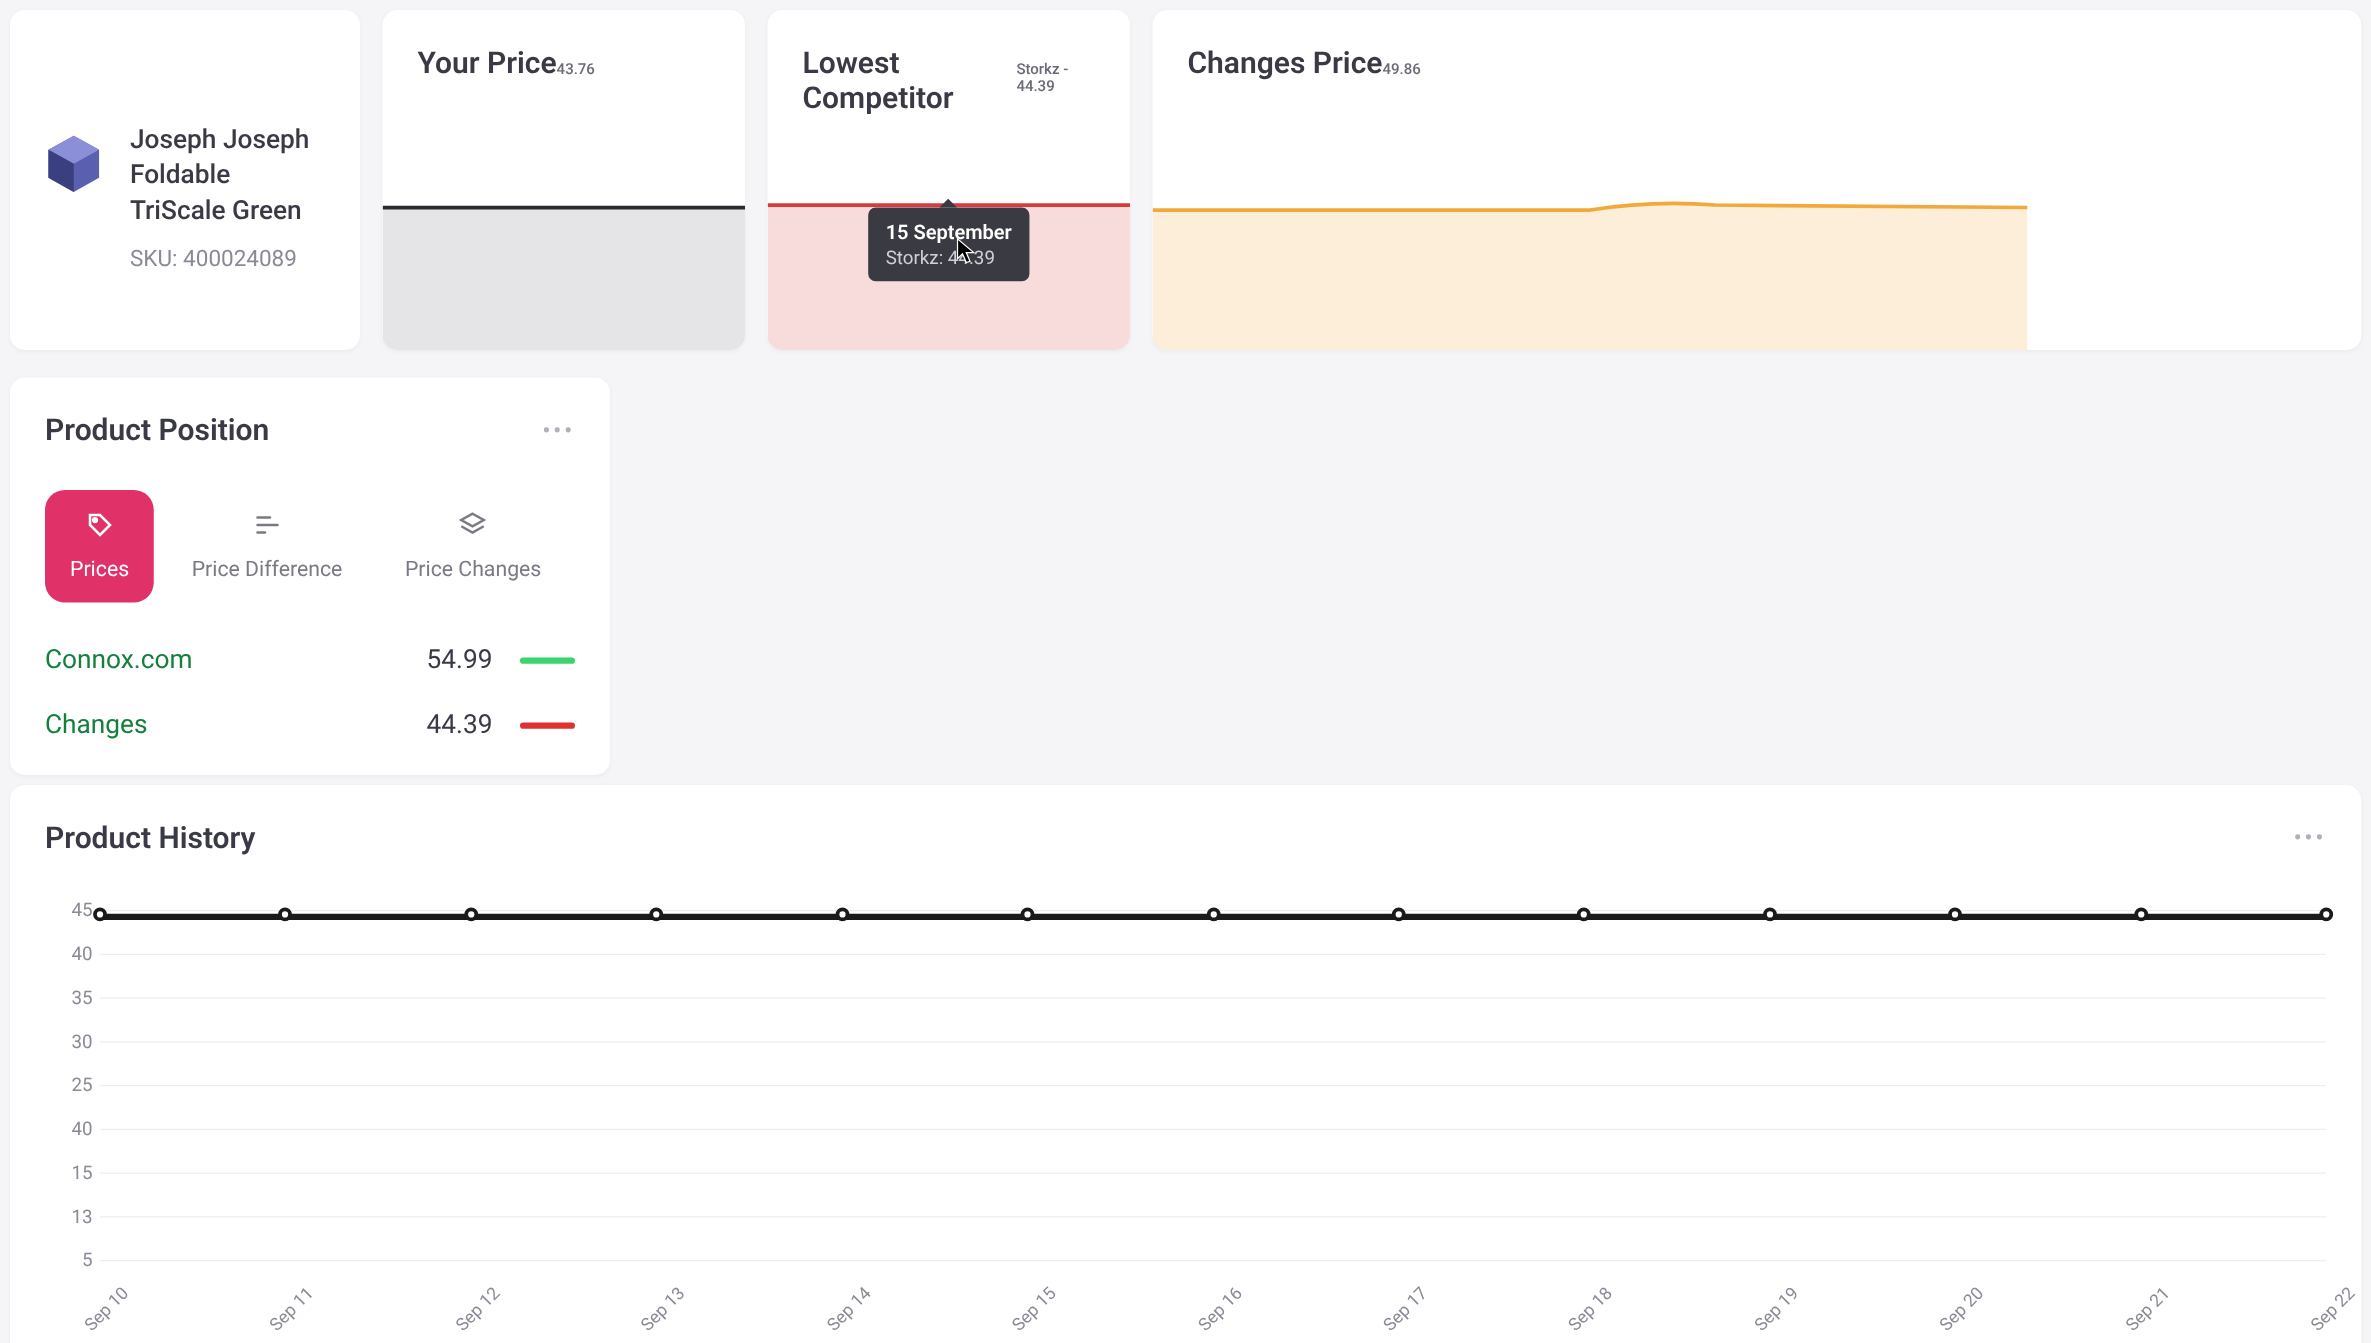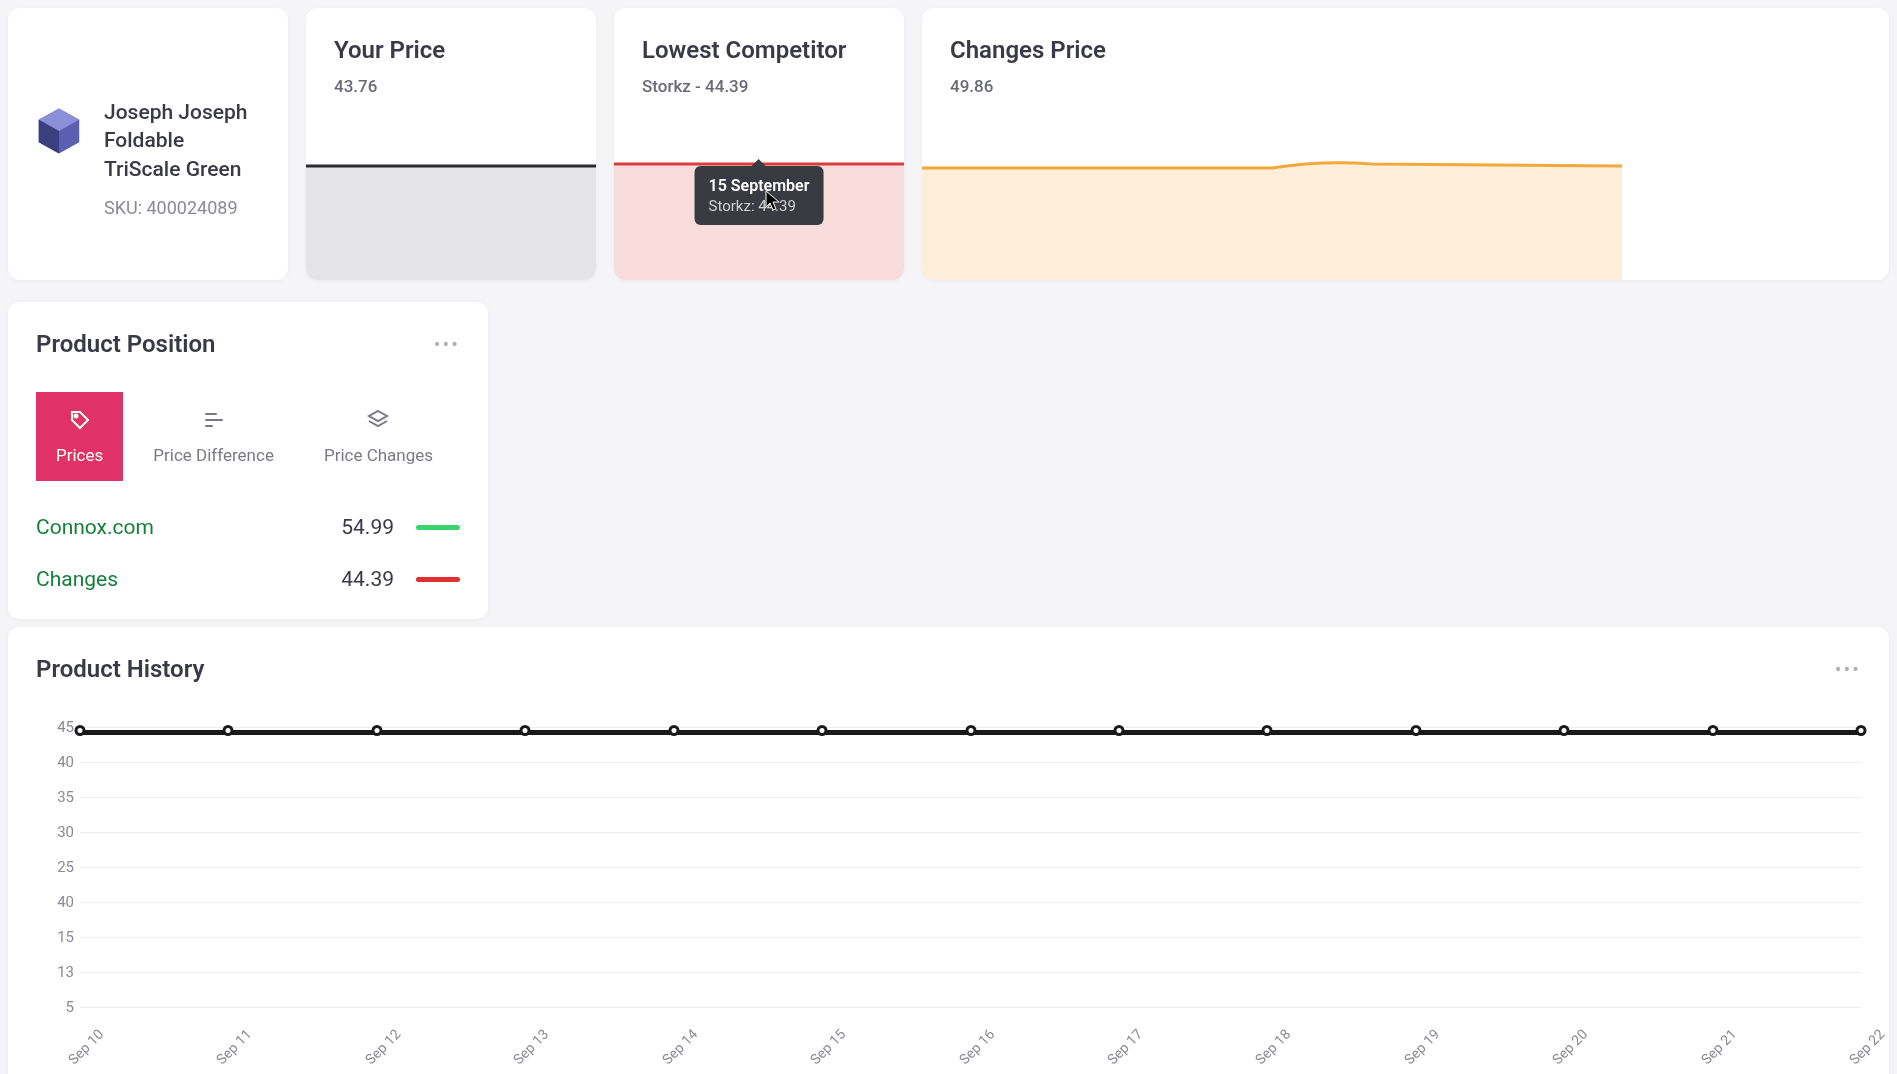--- a/index.html
+++ b/index.html
@@ -27,25 +27,25 @@
   .product-icon { width: 54px; height: 54px; flex-shrink: 0; margin-top: 66px; }
   .product-info .name { font-size: 21px; font-weight: 500; color: #3a3a46; line-height: 1.35; margin-top: 60px; }
   .product-info .sku { font-size: 18px; color: #8a8a96; margin-top: 14px; }
   .metric-card {
     width: 290px;
     height: 272px;
     padding: 28px 28px 0 28px;
     position: relative;
     overflow: hidden;
     display: flex;
-    flex-direction: column;
+    flex-direction: row;
   }
   .metric-card.wide { flex: 1; }
   .metric-title { font-size: 24px; font-weight: 600; color: #3a3a46; }
-  .metric-value { font-size: 17px; font-weight: 500; color: #6a6a76; margin-top: 12px; }
+  .metric-value { font-size: 12px; font-weight: 500; color: #6a6a76; margin-top: 12px; }
   .mini-chart { position: absolute; left: 0; right: 0; bottom: 0; height: 120px; }
   .tooltip {
     position: absolute;
     top: 158px; left: 50%; transform: translateX(-50%);
     background: #3a3a42;
     color: #fff;
     border-radius: 6px;
     padding: 10px 14px;
     font-size: 16px;
     white-space: nowrap;
@@ -78,21 +78,21 @@
   .panel-left { width: 480px; }
   .panel-right { flex: 1; }
   .panel-header { display: flex; justify-content: space-between; align-items: center; margin-bottom: 34px; }
   .panel-title { font-size: 24px; font-weight: 600; color: #3a3a46; }
   .dots { color: #b0b0ba; font-size: 20px; letter-spacing: 2px; cursor: pointer; }
 
   .tabs { display: flex; gap: 10px; margin-bottom: 34px; }
   .tab {
     flex: 0 0 auto;
     padding: 16px 20px;
-    border-radius: 0;
+    border-radius: 16px;
     display: flex;
     flex-direction: column;
     align-items: center;
     gap: 8px;
     cursor: pointer;
     color: #7a7a86;
     font-size: 17px;
   }
   .tab.active { background: #e03268; color: #fff; }
   .tab .tab-icon { font-size: 22px; }

